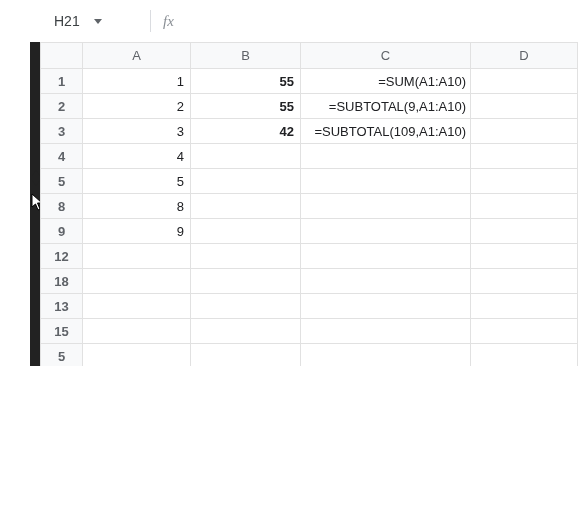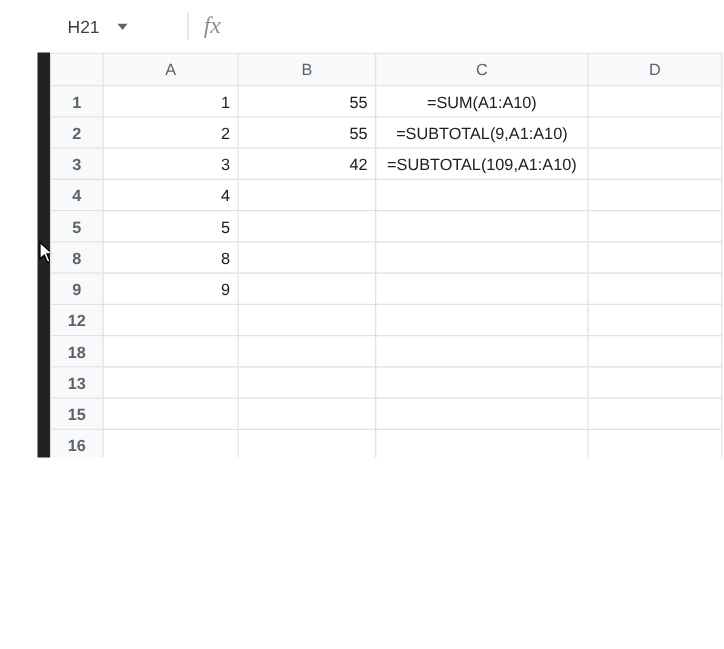--- a/index.html
+++ b/index.html
@@ -5,30 +5,30 @@
   * { box-sizing: border-box; }
   html, body { margin: 0; padding: 0; font-family: Arial, sans-serif; font-size: 13px; color: #202124; background: #fff; }
   .app { width: 579px; height: 366px; position: relative; overflow: hidden; }
   .left-margin { position:absolute; left:0; top:0; width:30px; height:100%; background:#fff; }
   .dark-strip { position:absolute; left:30px; top:42px; width:10px; height:477px; background:#222; }
   .namebox-bar { position:absolute; left:40px; top:0; right:0; height:42px; display:flex; align-items:center; background:#fff; padding-left:8px; gap:6px; }
   .namebox { display:flex; align-items:center; gap:14px; min-width:90px; padding:3px 6px; }
   .nb-text { font-size:14px; color:#3c4043; }
   .nb-caret { width:0;height:0;border-left:4px solid transparent;border-right:4px solid transparent;border-top:5px solid #5f6368; }
   .divider-v { width:1px; height:22px; background:#dadce0; margin:0 6px; }
-  .fx { font-style:italic; font-family:"Times New Roman",serif; color:#8a8f95; font-size:19px; }
+  .fx { font-style:italic; font-family:"Times New Roman",serif; color:#8a8f95; font-size:15px; }
   .grid { position:absolute; left:40px; top:42px; right:0; bottom:0; overflow:hidden; }
   table { border-collapse:collapse; table-layout:fixed; }
   th,td { border:1px solid #e1e1e1; height:25px; padding:0 4px; font-size:13px; vertical-align:middle; white-space:nowrap; overflow:hidden; }
   .col-hdr { background:#f8f9fa; text-align:center; color:#5f6368; font-weight:normal; height:26px; }
   .row-hdr { background:#f8f9fa; text-align:center; color:#5f6368; width:42px; }
   .corner { background:#f8f9fa; width:42px; }
   td.num { text-align:right; padding-right:6px; }
-  td.bold { font-weight:normal; }
-  td.txt { text-align:center; padding-left:4px; }
+  td.bold { font-weight:bold; }
+  td.txt { text-align:right; padding-left:4px; }
   .colA{width:108px}.colB{width:110px}.colC{width:170px}.colD{width:107px}
   .scroll-handles { position:absolute; left:31px; top:170px; width:9px; display:flex; flex-direction:column; align-items:center; gap:0;}
   .tri-up{width:0;height:0;border-left:4px solid transparent;border-right:4px solid transparent;border-bottom:6px solid #222;}
   .tri-dn{width:0;height:0;border-left:4px solid transparent;border-right:4px solid transparent;border-top:6px solid #222;margin-top:4px;}
   .cursor{position:absolute;left:31px;top:193px;pointer-events:none;}
   .cursor svg{display:block;}
 </style>
 </head>
 <body>
 
@@ -146,27 +146,20 @@
             <td></td>
           </tr>
         <tr>
             <th class="row-hdr">15</th>
             <td></td>
             <td></td>
             <td></td>
             <td></td>
           </tr>
         <tr>
-            <th class="row-hdr">16</th>
-            <td></td>
-            <td></td>
-            <td></td>
-            <td></td>
-          </tr>
-        <tr>
             <th class="row-hdr">5</th>
             <td></td>
             <td></td>
             <td></td>
             <td></td>
           </tr>
         <tr>
             <th class="row-hdr">18</th>
             <td></td>
             <td></td>

